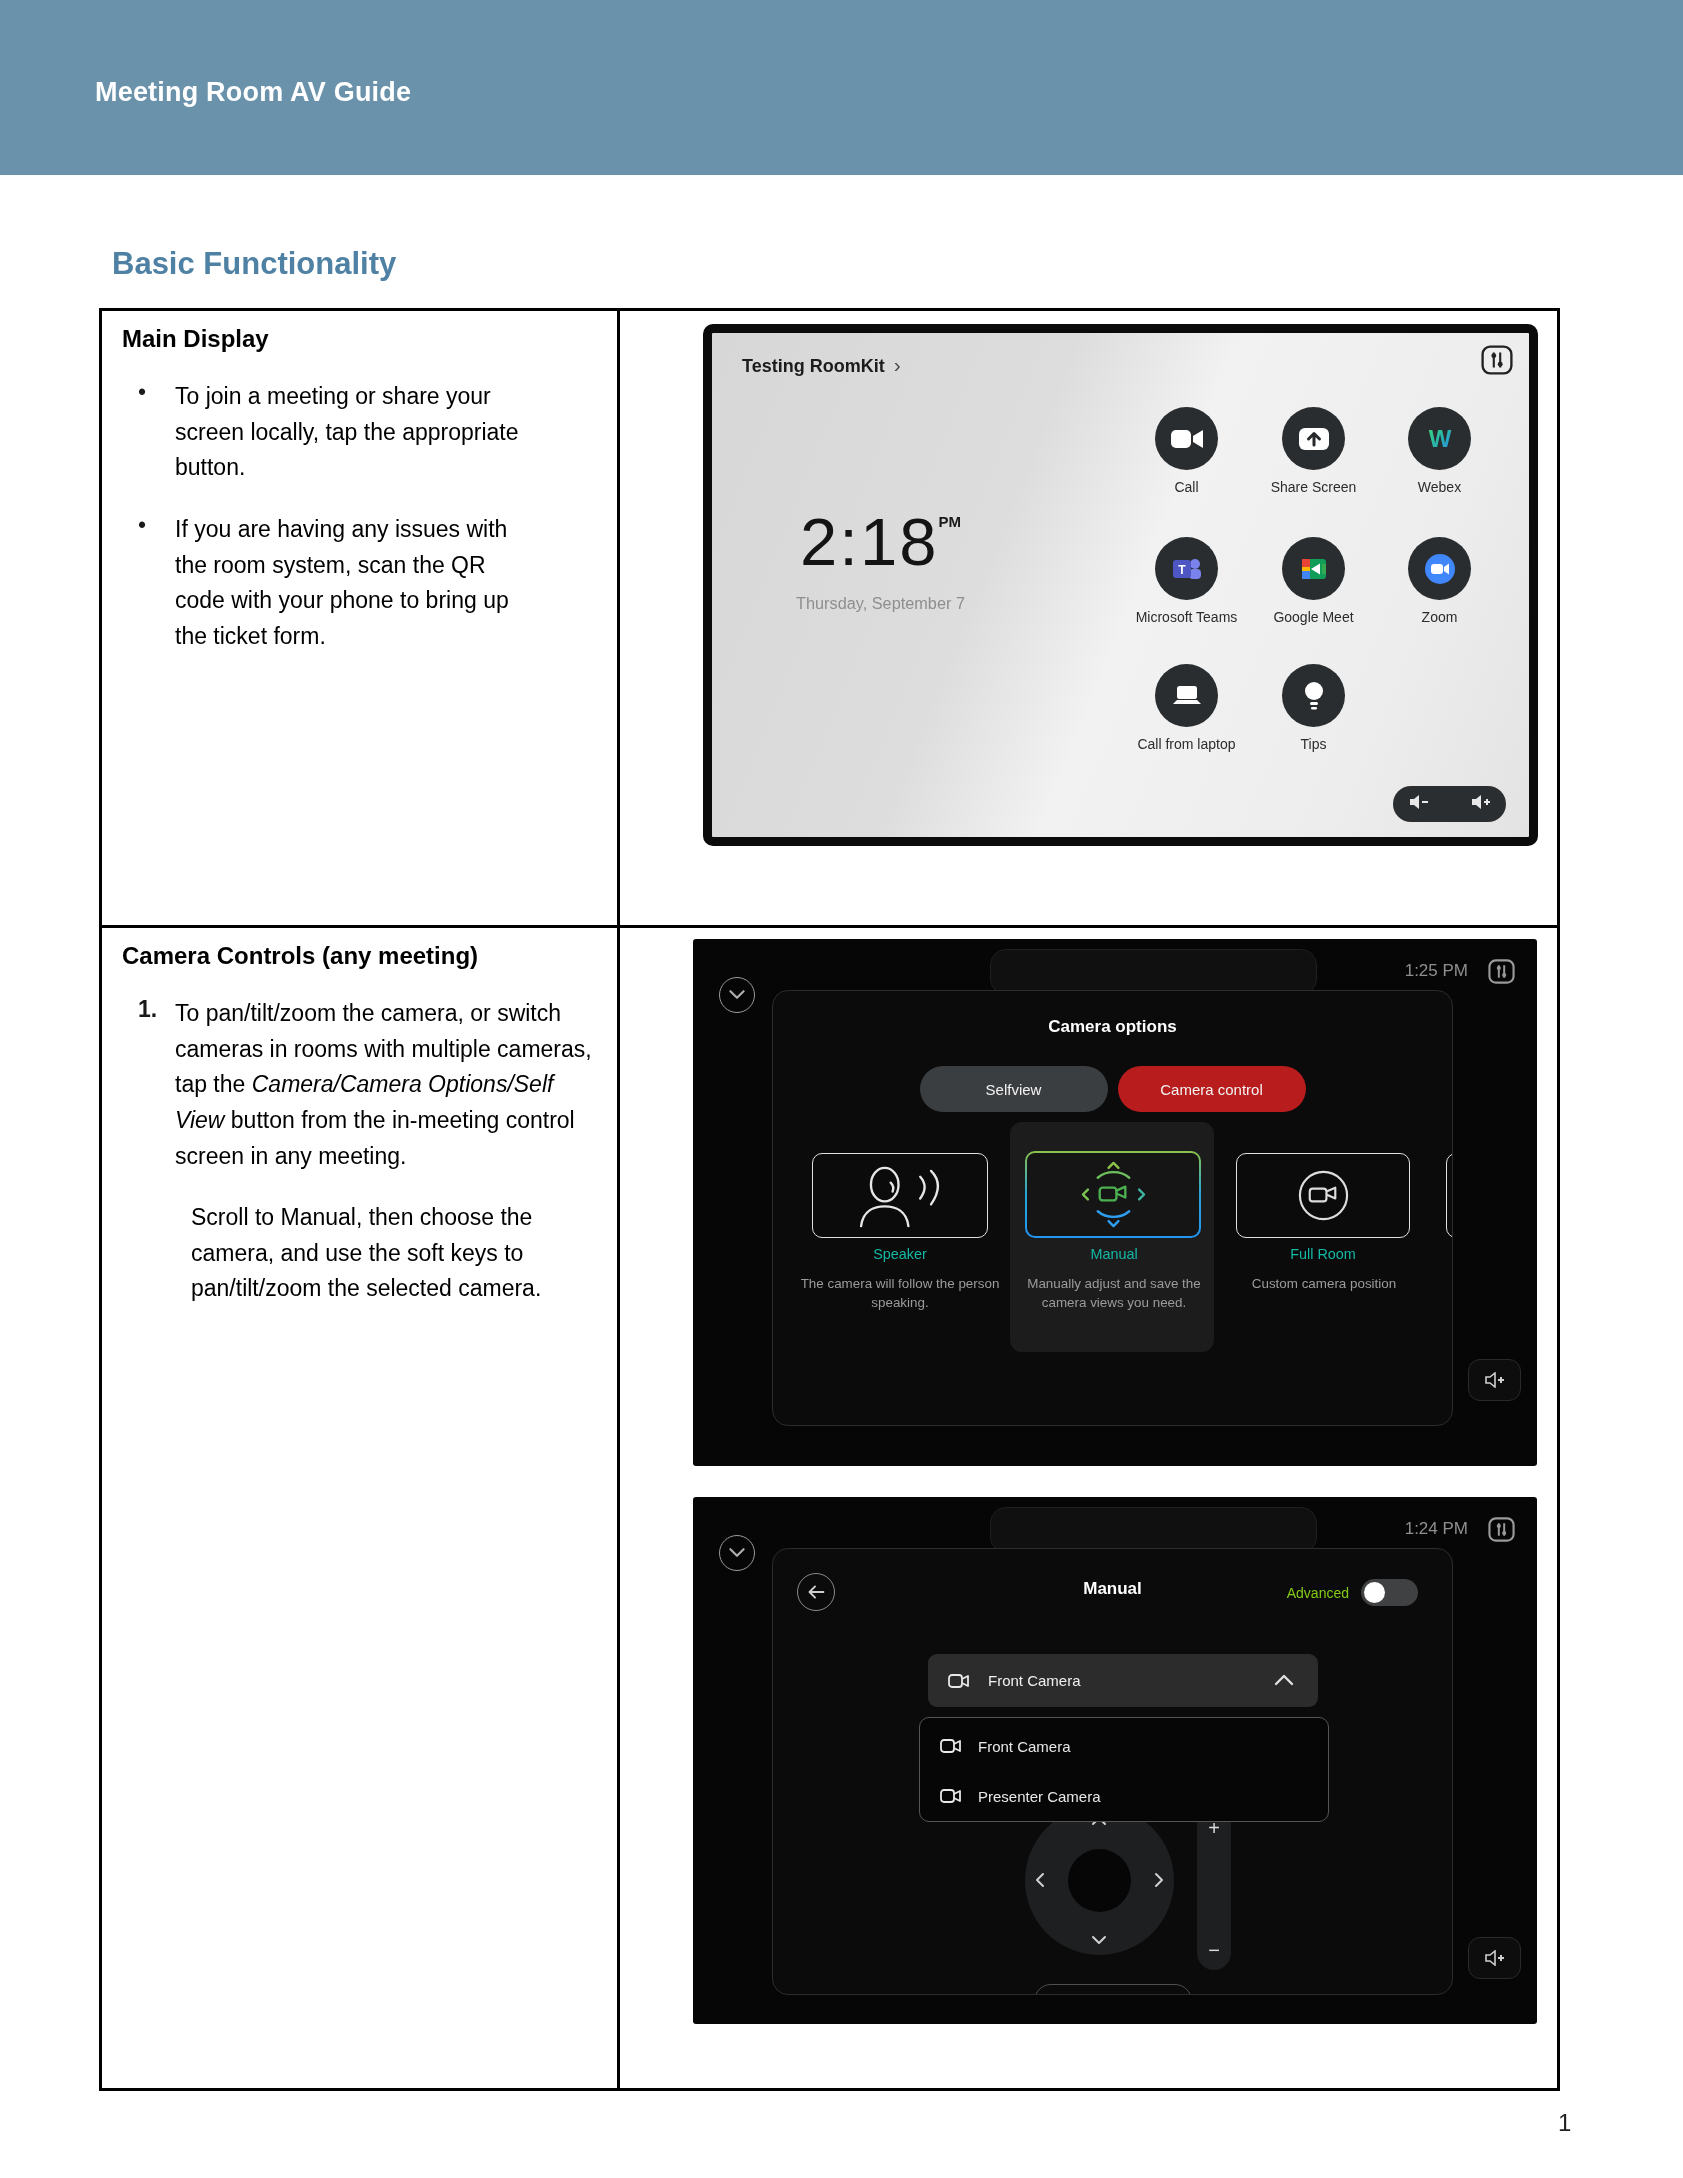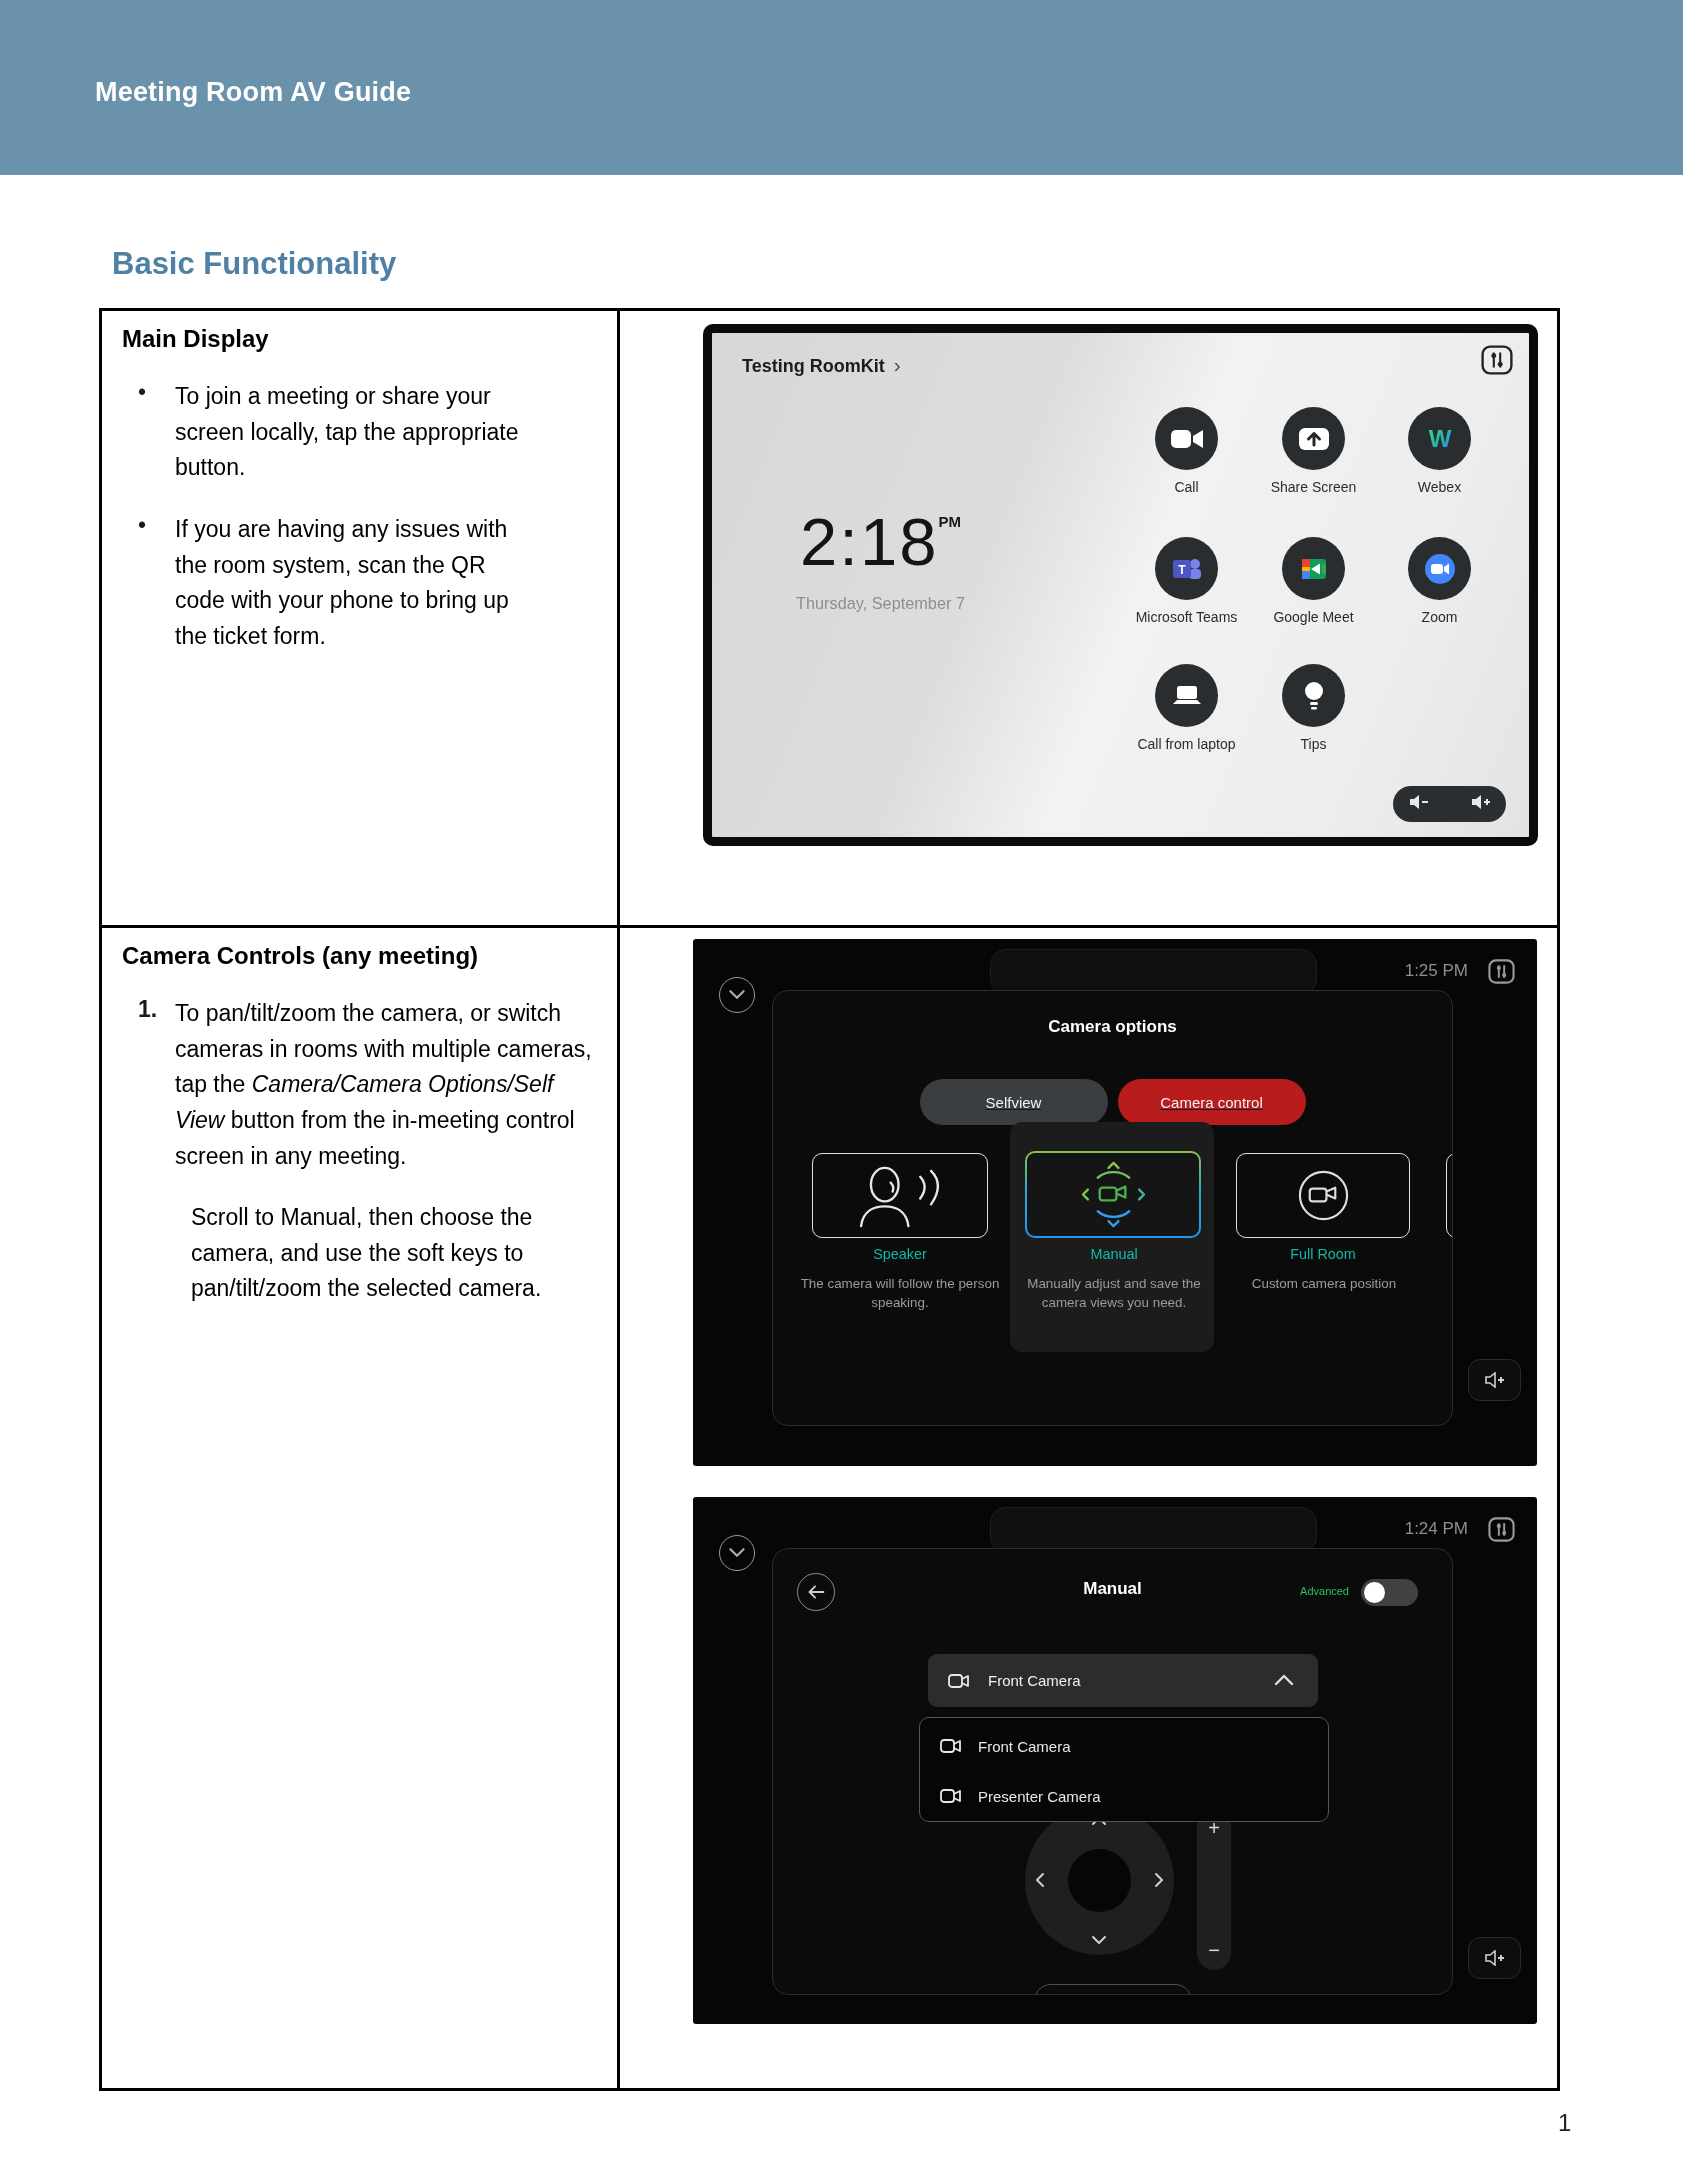--- a/index.html
+++ b/index.html
@@ -43,34 +43,34 @@
               background:#2b2e30; display:flex; align-items:center; justify-content:space-between; padding:0 15px; }
   .ctl-icon { position:absolute; }
 
   
   .dark-panel { position:absolute; left:693px; width:844px; height:527px; background:#060606; border-radius:3px; overflow:hidden; }
   .peek-bar { position:absolute; left:297px; top:10px; width:327px; height:46px; border-radius:16px; background:#101010; border:1px solid #1f1f1f; }
   .collapse-circle { position:absolute; left:26px; top:38px; width:36px; height:36px; border-radius:50%; border:1.6px solid #9a9a9a; display:flex; align-items:center; justify-content:center; }
   .dim-time { position:absolute; right:69px; top:22px; font-size:17px; color:#8f8f8f; }
   .modal { position:absolute; left:79px; top:51px; width:681px; background:#0b0b0b; border:1px solid #2c2c2c; border-radius:16px; overflow:hidden; }
   .modal-title { position:absolute; left:0; width:100%; text-align:center; font-size:17px; font-weight:bold; color:#fff; }
-  .tabs { position:absolute; top:88px; left:50%; transform:translateX(-50%); display:flex; gap:10px;text-decoration:underline; }
+  .tabs { position:absolute; top:75px; left:50%; transform:translateX(-50%); display:flex; gap:10px; }
   .tab { width:188px; height:46px; border-radius:24px; display:flex; align-items:center; justify-content:center; font-size:15px; color:#f2f2f2; }
   .tab-off { background:#3b3e41; }
   .tab-on { background:#b91c1c; }
   .sel-panel { position:absolute; left:237px; top:131px; width:204px; height:230px; background:#1c1c1c; border-radius:12px; }
   .mode-card { position:absolute; height:85px; border:1.6px solid #e0e0e0; border-radius:10px; display:flex; align-items:center; justify-content:center; background:transparent; }
   .mode-card.sel { border:2px solid transparent;
       background:linear-gradient(#151515,#151515) padding-box, linear-gradient(180deg,#8bc34a,#26a4d8,#2196f3) border-box; }
   .mode-name { position:absolute; top:255px; width:198px; text-align:center; font-size:14.4px; color:#14b8a6; }
   .mode-desc { position:absolute; top:283px; text-align:center; font-size:13.4px; color:#9b9b9b; line-height:1.45; }
   .vol-tab { position:absolute; right:16px; width:53px; height:42px; border-radius:12px; background:#0d0d0d; border:1px solid #2a2a2a; display:flex; align-items:center; justify-content:center; }
 
   .back-circle { position:absolute; left:24px; top:24px; width:38px; height:38px; border-radius:50%; border:1.6px solid #8a8a8a; display:flex; align-items:center; justify-content:center; }
-  .adv-label { position:absolute; right:103px; top:36px; font-size:11px; color:#22c55e;margin-left:36px; }
+  .adv-label { position:absolute; right:103px; top:36px; font-size:14px; color:#84cc16;margin-left:36px; }
   .toggle { position:absolute; right:34px; top:30px; width:57px; height:27px; border-radius:14px; background:#3f4143; }
   .toggle .knob { position:absolute; left:3px; top:3px; width:21px; height:21px; border-radius:50%; background:#fff; }
   .dropdown { position:absolute; left:155px; top:105px; width:390px; height:53px; background:#2c2c2c; border-radius:9px; display:flex; align-items:center; }
   .dd-label { margin-left:18px; font-size:15px; color:#f0f0f0; }
   .dd-chev { position:absolute; right:22px; top:17px; }
   .cam-list { position:absolute; left:146px; top:168px; width:410px; height:105px; background:#060606; border:1.6px solid #555; border-radius:10px; z-index:5; }
   .cam-item { display:flex; align-items:center; height:50px; padding-left:20px; }
   .cam-item .lbl { margin-left:16px; font-size:15px; color:#e8e8e8; }
   .donut { position:absolute; left:252px; top:257px; width:149px; height:149px; border-radius:50%; background:#1d1f20; }
   .donut-hole { position:absolute; left:43px; top:43px; width:63px; height:63px; border-radius:50%; background:#060606; }

